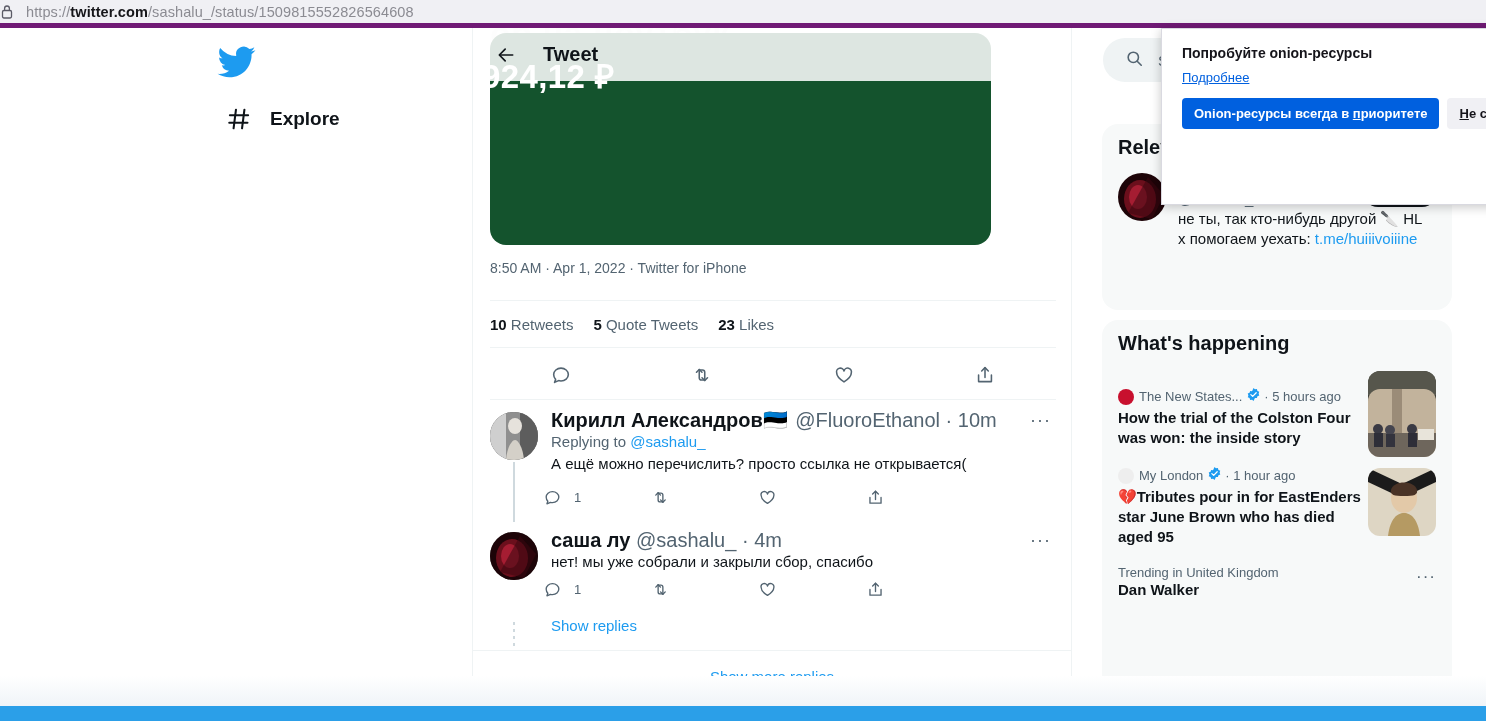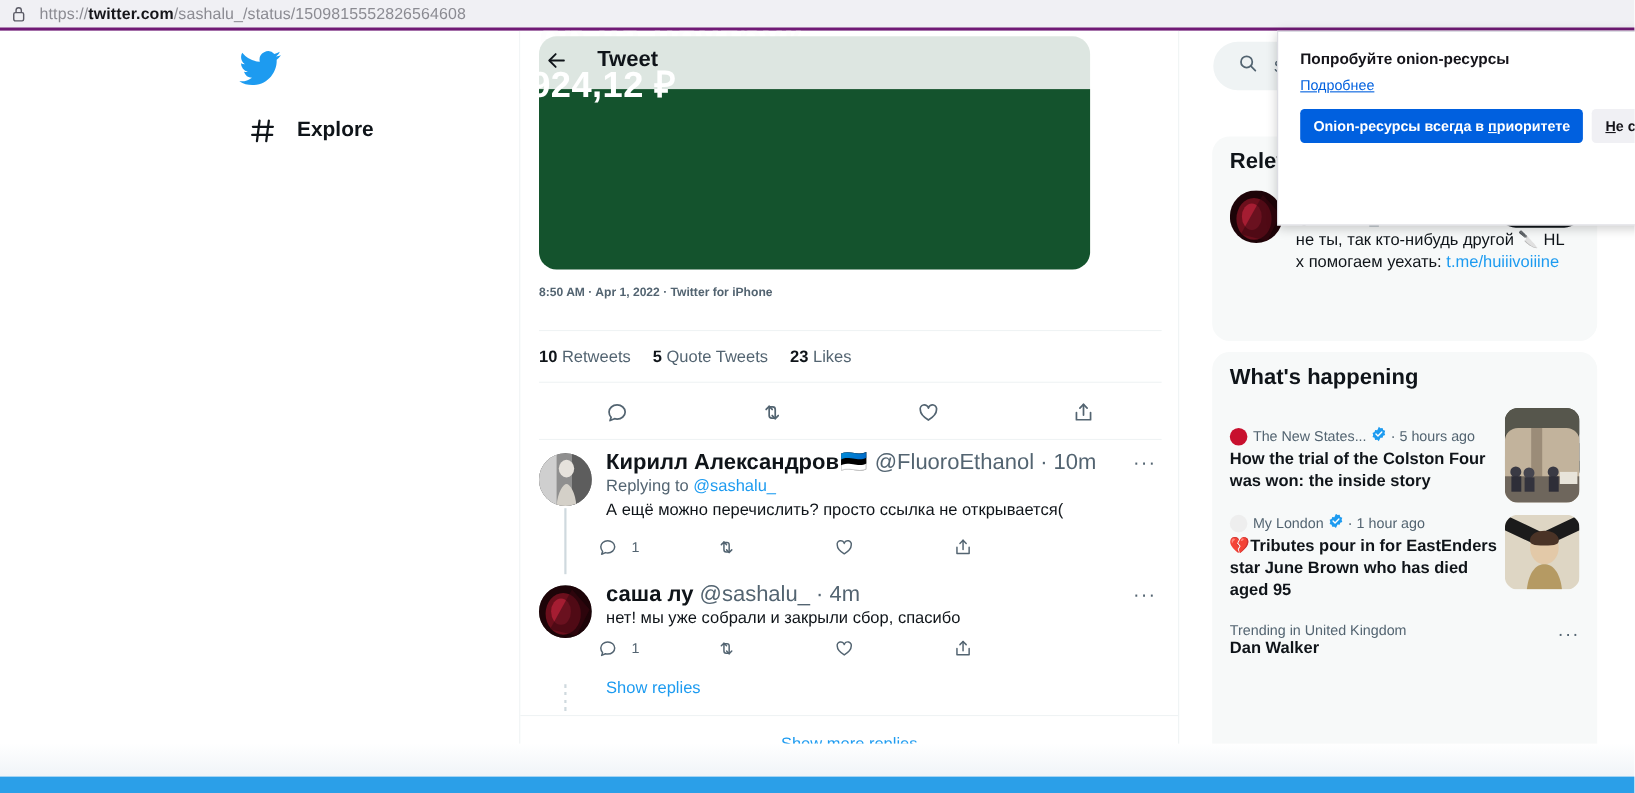--- a/index.html
+++ b/index.html
@@ -6,22 +6,22 @@
   html, body {
     width: 1486px; height: 721px;
     font-family: "Liberation Sans", sans-serif;
     background: #fff; overflow: hidden;
   }
   body { position: relative; }
 
   
   #urlbar {
     position: absolute; left: 0; top: 0; width: 1486px; height: 28px;
-    background: #f0f0f4; border-bottom: 3px solid #701a75;
-    display: flex; align-items: center; padding-left: 10px;
+    background: #f0f0f4; border-bottom: 5px solid #701a75;
+    display: flex; align-items: center; 
   }
   #urlbar .lock { width: 14px; height: 16px; margin-right: 12px; flex: none; }
   #urlbar .url {
     font-size: 14.5px; color: #8b8b92; letter-spacing: .1px; white-space: nowrap;
   }
   #urlbar .url b { color: #16161a; font-weight: 700; }
 
   
   #viewport {
     position: absolute; left: 0; top: 28px; width: 1486px; height: 678px;
@@ -66,21 +66,21 @@
   #tweet-media {
     position: absolute; left: 17px; top: 5px; width: 501px; height: 212px;
     background: #14532d; border-radius: 16px; overflow: hidden; z-index: 1;
   }
   #tweet-media .amount {
     position: absolute; left: -8px; top: 20px;
     color: #fff; font-size: 33px; font-weight: 700; letter-spacing: .4px; white-space: nowrap;
   }
 
   .tw-meta {
-    position: absolute; left: 17px; top: 232px; font-size: 11px; color: #536471; font-weight: bold;
+    position: absolute; left: 17px; top: 232px; font-size: 14px; color: #536471;
   }
   .tw-stats {
     position: absolute; left: 17px; top: 272px; width: 566px; height: 48px;
     border-top: 1px solid #eff3f4; border-bottom: 1px solid #eff3f4;
     display: flex; align-items: center; gap: 20px;
   }
   .tw-stats .st { font-size: 15px; color: #536471; cursor: pointer; }
   .tw-stats .st b { color: #0f1419; font-weight: 700; }
 
   .tw-actions {

